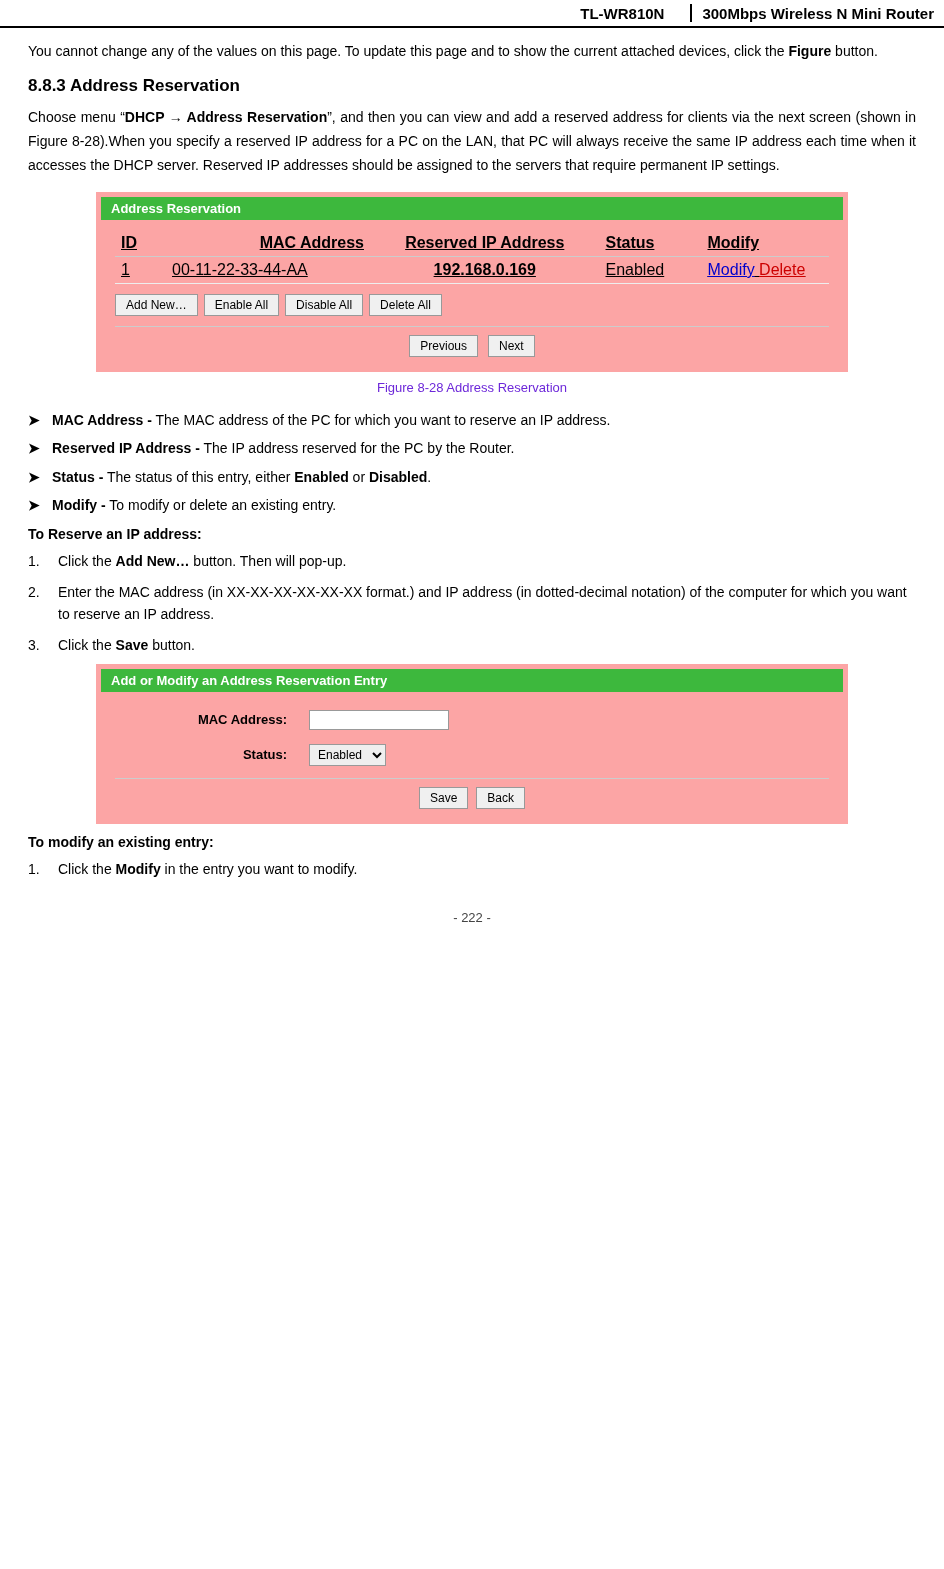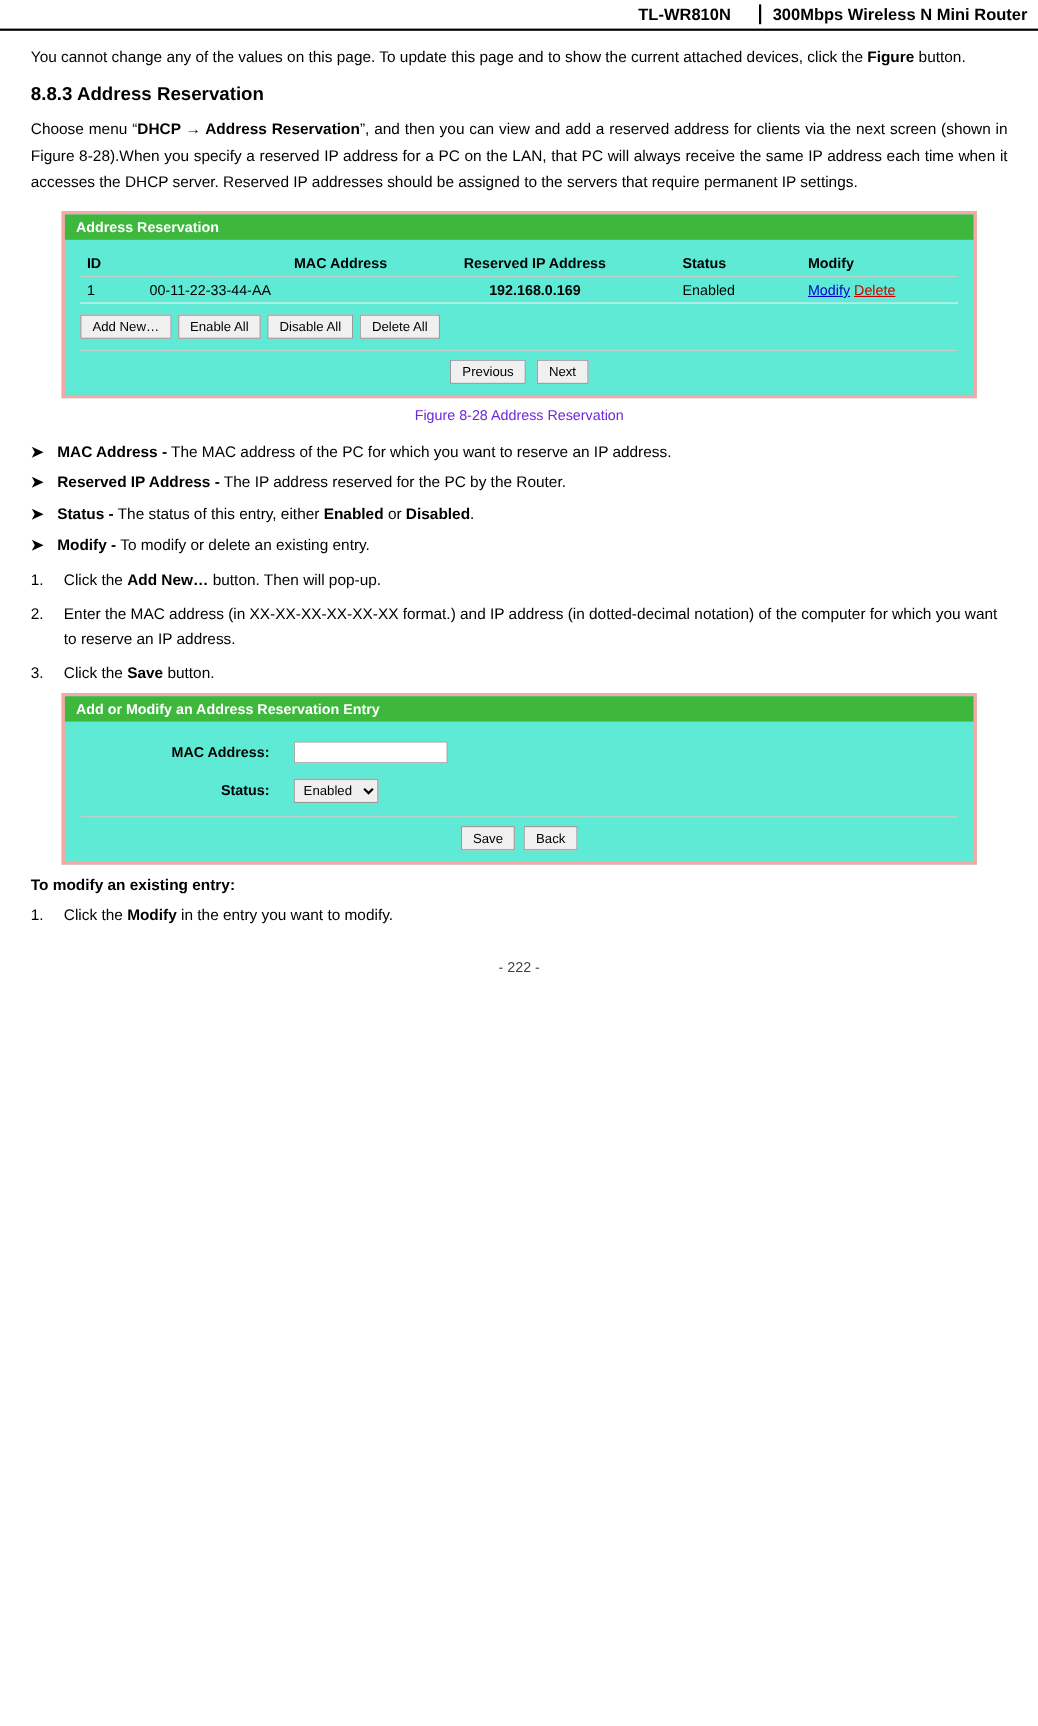--- a/index.html
+++ b/index.html
@@ -57,24 +57,24 @@
     }
 
     p.section-desc {
       line-height: 1.7;
       text-align: justify;
       margin-bottom: 14px;
     }
 
     
     .figure-box {
-      border: 3px solid #fca5a5;
+      border: 5px solid #fca5a5;
       margin: 0 auto 8px auto;
-      width: 832px;
-      background: #5eead4;
+      width: 752px;
+      background: #fca5a5;
     }
 
     .figure-header {
       background: #3db83d;
       color: #fff;
       font-weight: bold;
       font-size: 13px;
       padding: 4px 10px;
     }
 
@@ -86,21 +86,22 @@
       text-align: center;
       font-size: 13px;
       margin-bottom: 14px;
       color: #6d28d9;
     }
 
     
     table.reservation-table {
       width: 100%;
       border-collapse: collapse;
-      font-size: 13px;
+      font-size: 16px;
+      text-decoration: underline;
     }
     table.reservation-table th {
       font-weight: bold;
       padding: 4px 6px;
       text-align: left;
       border-bottom: 1px solid #ccc;
     }
     table.reservation-table td {
       padding: 4px 6px;
       border-bottom: 1px solid #eee;
@@ -294,20 +295,21 @@
     <li>
       <span class="bullet-arrow">➤</span>
       <span><b>Status -</b> The status of this entry, either <b>Enabled</b> or <b>Disabled</b>.</span>
     </li>
     <li>
       <span class="bullet-arrow">➤</span>
       <span><b>Modify -</b> To modify or delete an existing entry.</span>
     </li>
   </ul>
 
+  <p class="to-reserve-title">To Reserve an IP address:</p>
 
   <ul class="numbered-list">
     <li>
       <span class="num-label">1.</span>
       <span>Click the <b>Add New…</b> button. Then will pop-up.</span>
     </li>
     <li>
       <span class="num-label">2.</span>
       <span>Enter the MAC address (in XX-XX-XX-XX-XX-XX format.) and IP address (in dotted-decimal notation) of the computer for which you want to reserve an IP address.</span>
     </li>

